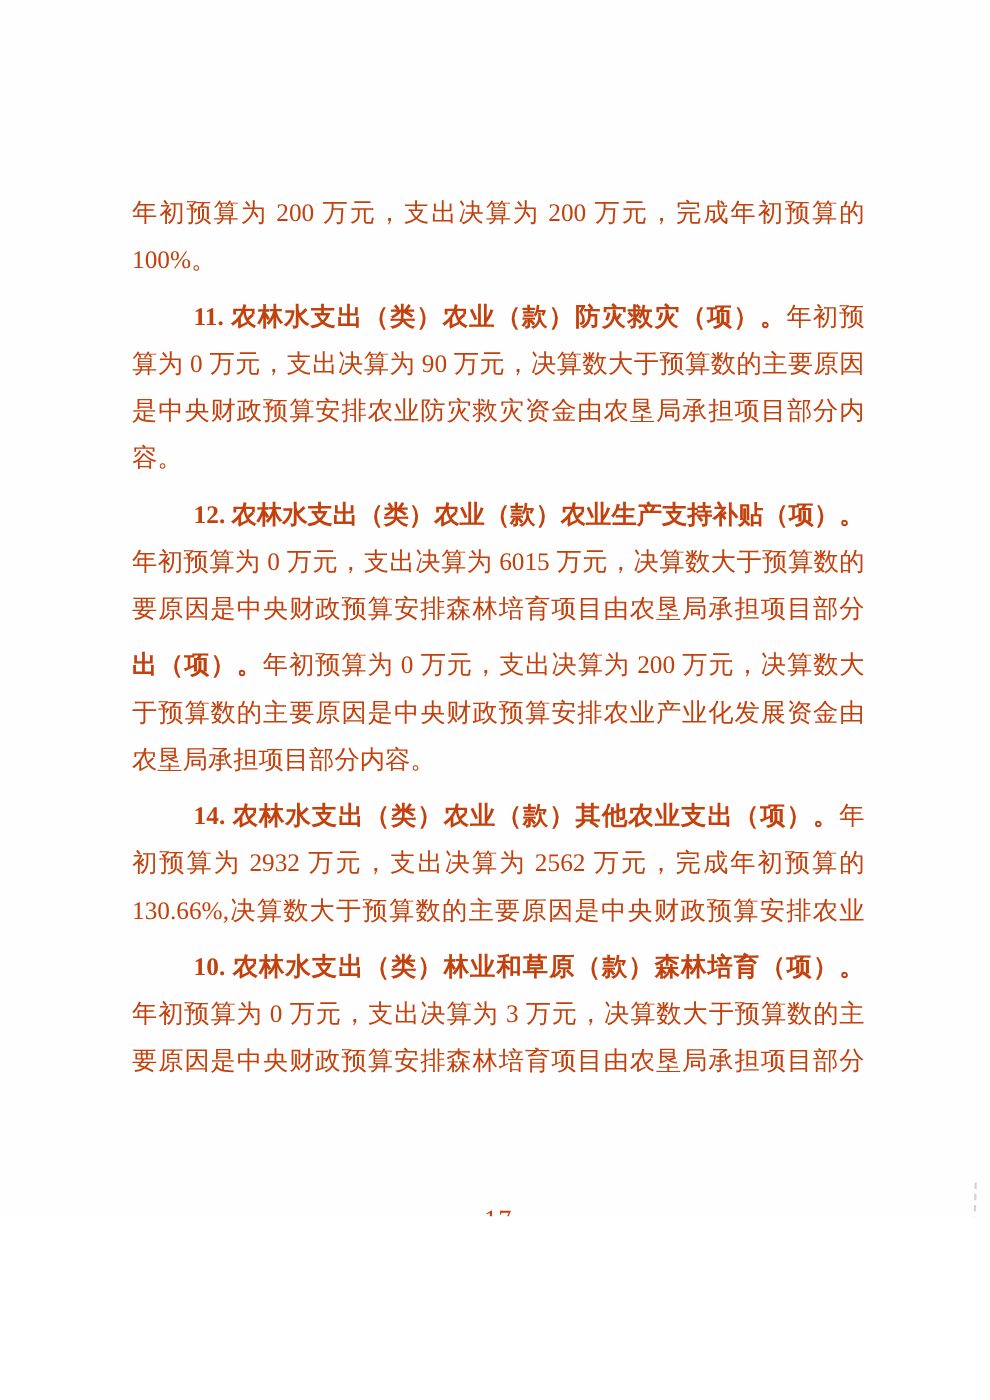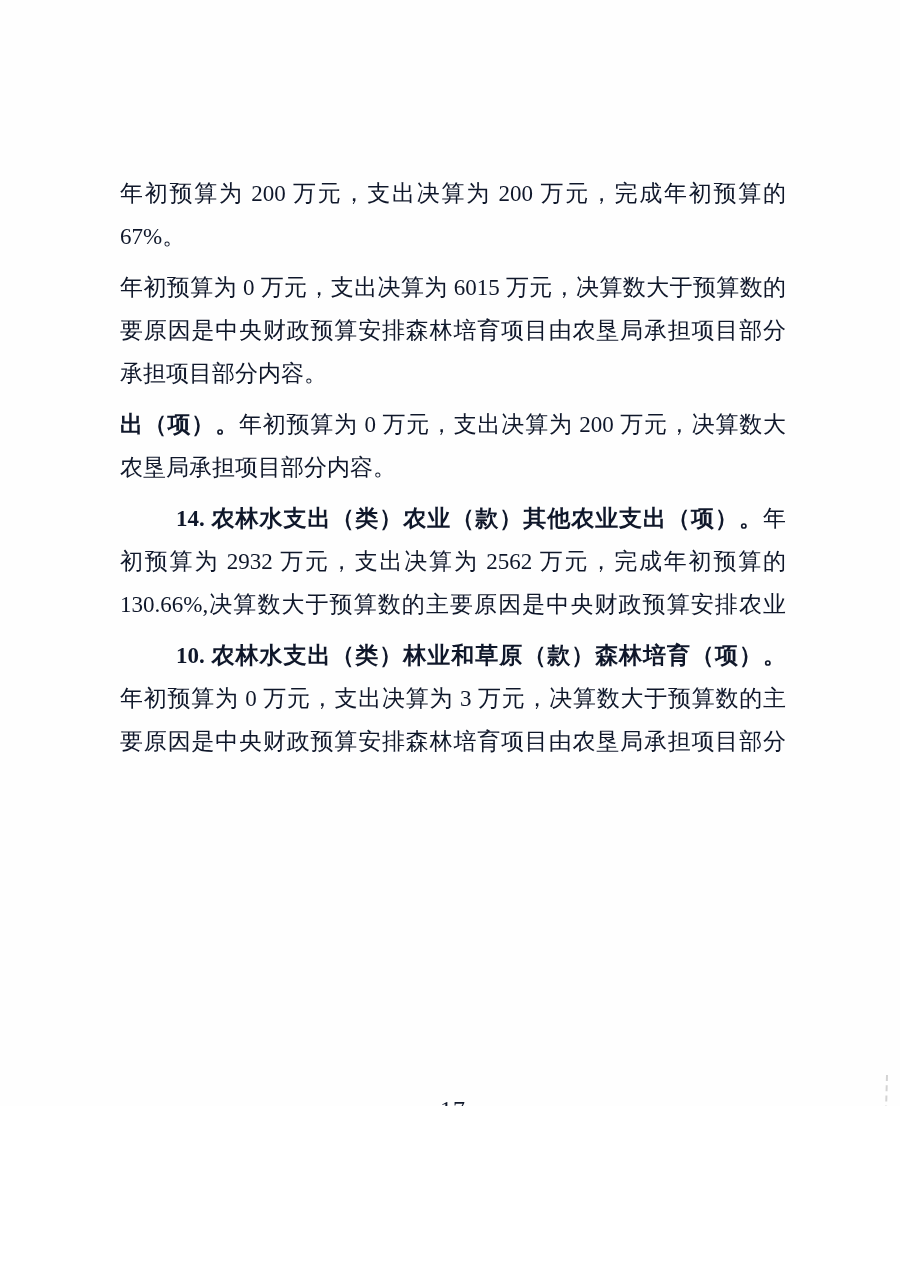--- a/index.html
+++ b/index.html
@@ -2,21 +2,21 @@
 <html><head>
 <meta charset="utf-8">
 <style>
   html,body{margin:0;padding:0;background:#ffffff;}
   .page{
     position:relative;
     width:900px;height:1106px;
     background:#fefefe;
     overflow:hidden;
     font-family:"Liberation Serif","DejaVu Serif",serif;
-    color:#0f172a;
+    color:#c2410c;
   }
   .text-block{
     position:absolute;left:120px;top:172px;width:666px;
     font-size:23px;
   }
   .para{margin:0;}
   .para + .para{margin-top:8px;}
   .line{
     line-height:43px;height:43px;overflow:hidden;
     text-align:justify;text-align-last:justify;
@@ -39,32 +39,39 @@
 </style>
 </head>
 <body>
 
 <div class="page">
 
   <div class="text-block">
 
     <div class="para">
       <div class="line"><span class="run">年初预算为 200 万元，支出决算为 200 万元，完成年初预算的</span></div>
-      <div class="line last"><span class="run">67%。</span></div>
+      <div class="line last"><span class="run">100%。</span></div>
     </div>
 
+    <div class="para">
+      <div class="line indent"><span class="run b">11. 农林水支出（类）农业（款）防灾救灾（项）。</span><span class="run">年初预</span></div>
+      <div class="line"><span class="run">算为 0 万元，支出决算为 90 万元，决算数大于预算数的主要原因</span></div>
+      <div class="line"><span class="run">是中央财政预算安排农业防灾救灾资金由农垦局承担项目部分内</span></div>
+      <div class="line last"><span class="run">容。</span></div>
+    </div>
 
     <div class="para">
+      <div class="line indent"><span class="run b">12. 农林水支出（类）农业（款）农业生产支持补贴（项）。</span></div>
       <div class="line"><span class="run">年初预算为 0 万元，支出决算为 6015 万元，决算数大于预算数的</span></div>
       <div class="line"><span class="run">要原因是中央财政预算安排森林培育项目由农垦局承担项目部分</span></div>
-      <div class="line last"><span class="run">承担项目部分内容。</span></div>
     </div>
 
     <div class="para">
       <div class="line"><span class="run b">出（项）。</span><span class="run">年初预算为 0 万元，支出决算为 200 万元，决算数大</span></div>
+      <div class="line"><span class="run">于预算数的主要原因是中央财政预算安排农业产业化发展资金由</span></div>
       <div class="line last"><span class="run">农垦局承担项目部分内容。</span></div>
     </div>
 
     <div class="para">
       <div class="line indent"><span class="run b">14. 农林水支出（类）农业（款）其他农业支出（项）。</span><span class="run">年</span></div>
       <div class="line"><span class="run">初预算为 2932 万元，支出决算为 2562 万元，完成年初预算的</span></div>
       <div class="line"><span class="run">130.66%,决算数大于预算数的主要原因是中央财政预算安排农业</span></div>
     </div>
 
     <div class="para">

